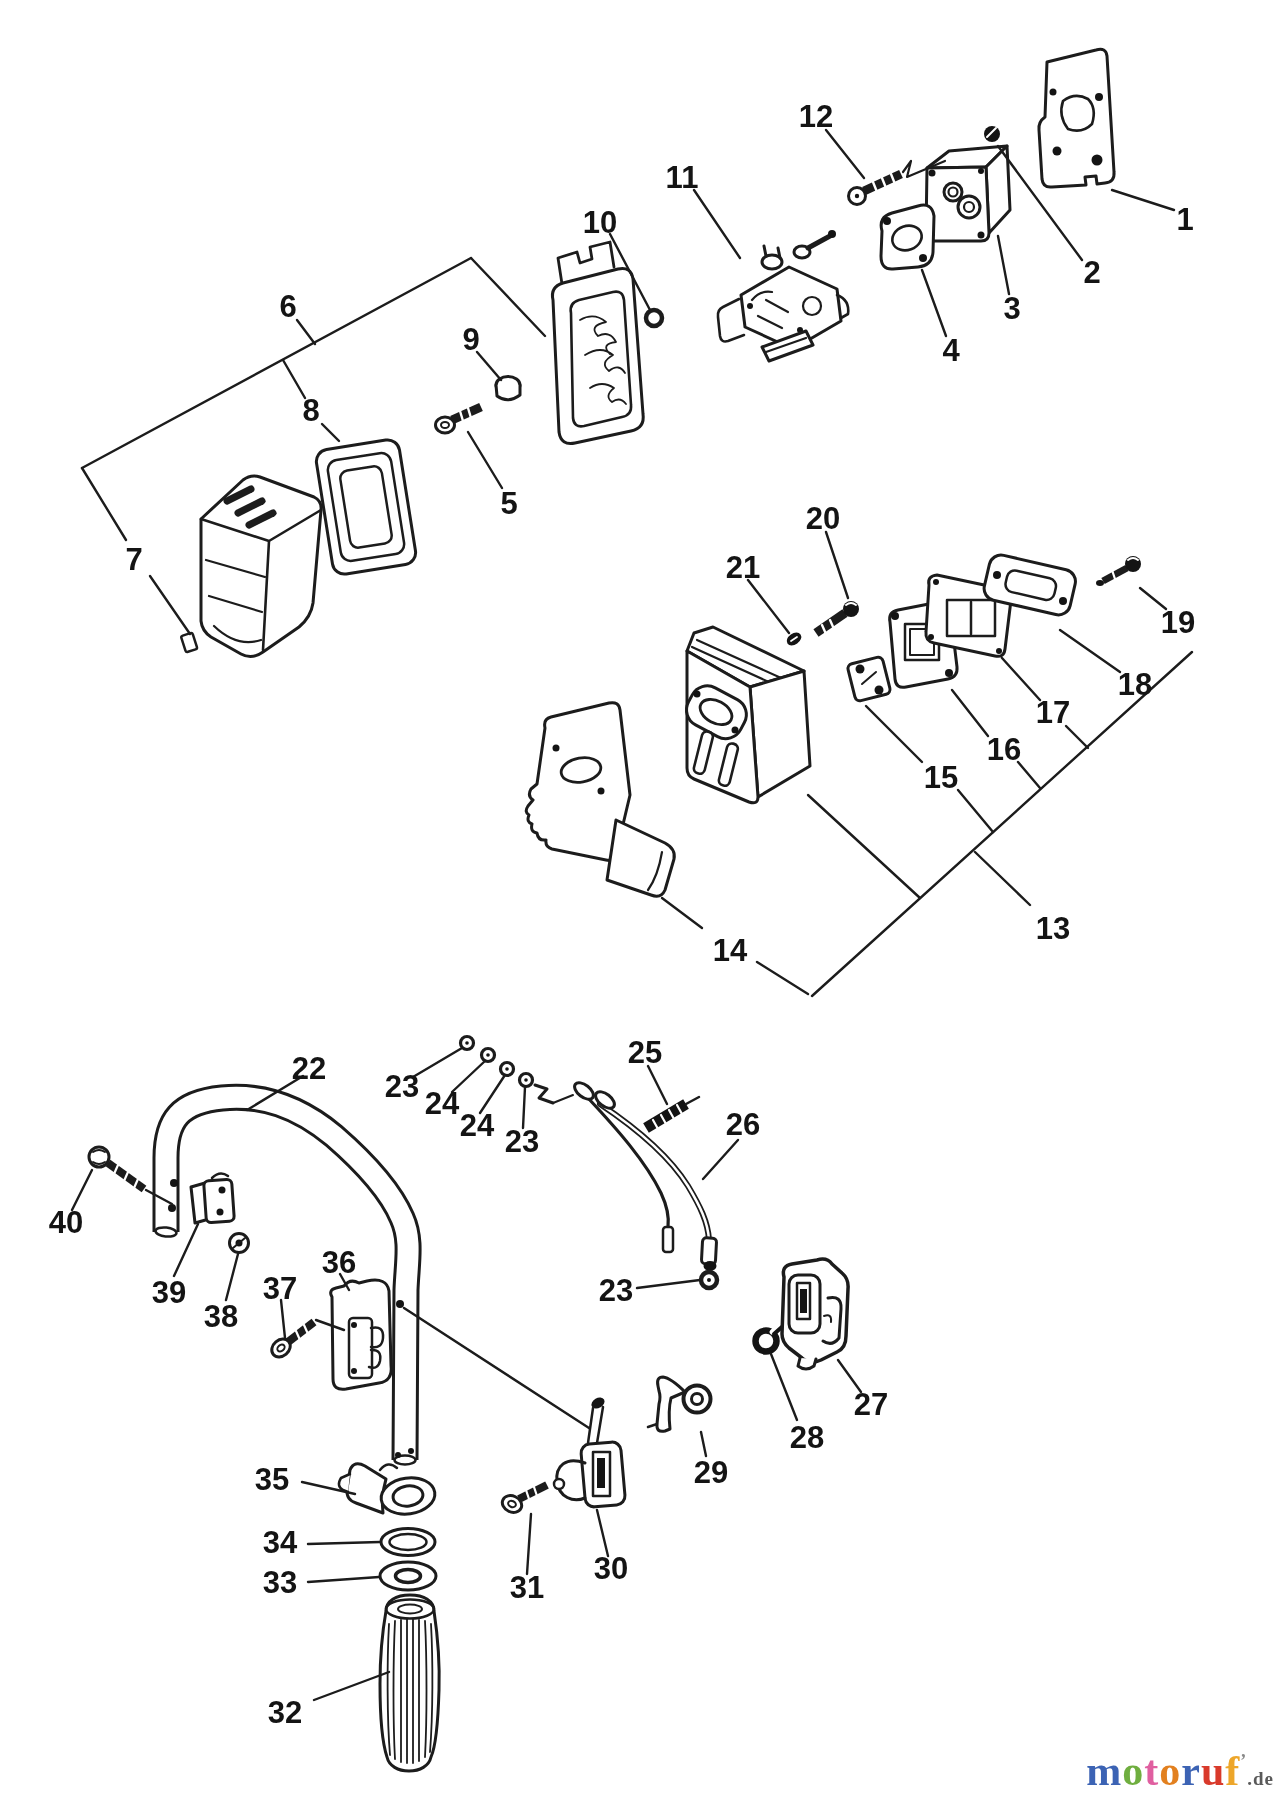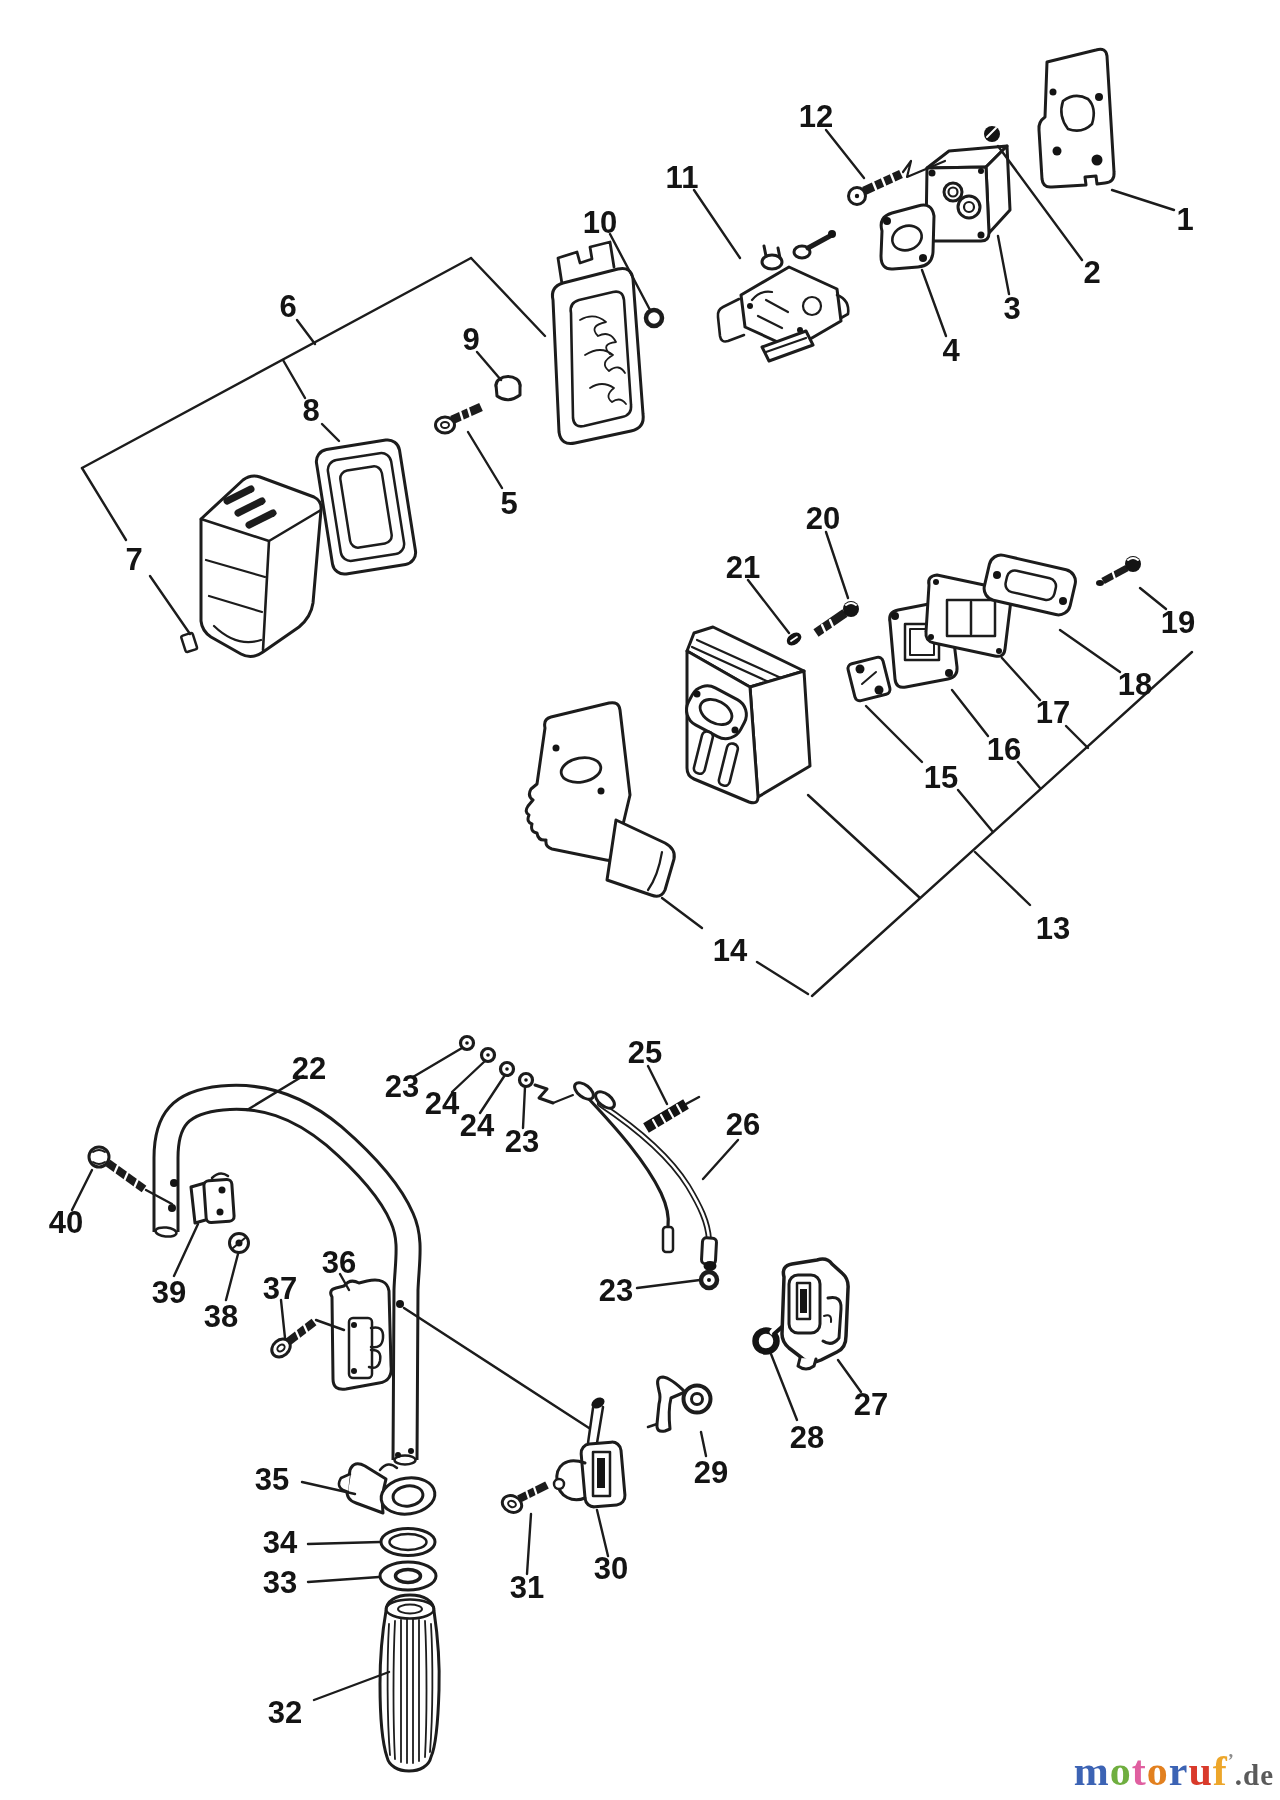--- a/index.html
+++ b/index.html
@@ -8,21 +8,21 @@
   #stage{position:absolute;left:0;top:0;}
   
   .part{stroke:#1c1c1c;fill:none;stroke-linecap:round;stroke-linejoin:round;}
   #leaders polyline{stroke:#1c1c1c;stroke-width:2.4;fill:none;stroke-linecap:round;}
   #labels text{font-family:"Liberation Sans",sans-serif;font-weight:700;
                font-size:31px;fill:#141414;text-anchor:middle;dominant-baseline:central;}
   
   .logo{position:absolute;right:6px;bottom:8px;font-family:"Liberation Serif",serif;
         font-weight:700;font-size:42px;letter-spacing:1px;line-height:1;}
   .logo .mark{font-size:18px;vertical-align:18px;}
-  .logo .suffix{font-size:29px;font-weight:700;}
+  .logo .suffix{font-size:19px;font-weight:700;}
 </style>
 </head>
 <body>
 
 <svg id="stage" width="1280" height="1800" viewBox="0 0 1280 1800" xmlns="http://www.w3.org/2000/svg">
 
   <g class="part" stroke-width="3">
     <path d="M1047,62 L1096,50 Q1106,47 1107,56 L1114,172 Q1115,182 1105,183 L1097,184 L1096,176 L1085,177 L1086,185 L1052,187 Q1043,188 1042,179 L1039,130 Q1038,122 1045,117 Z" fill="#fff"></path>
     <path d="M1063,101 Q1075,92 1088,99 Q1097,108 1092,124 Q1082,134 1068,129 Q1058,116 1063,101 Z" stroke-width="2.6"></path>
     <circle cx="1053" cy="92" r="3.5" fill="#141414" stroke="none"></circle>

